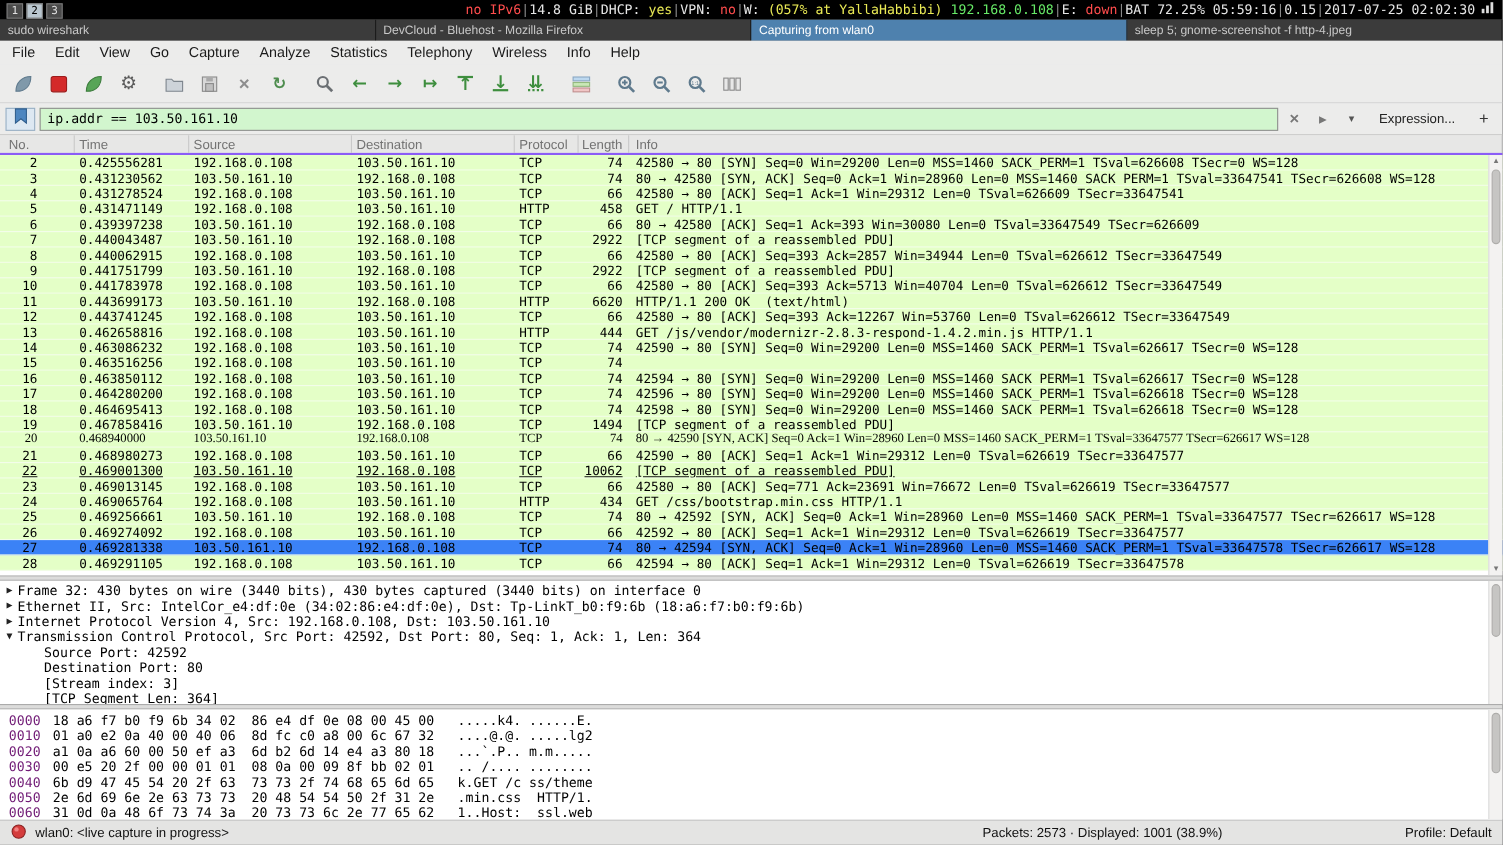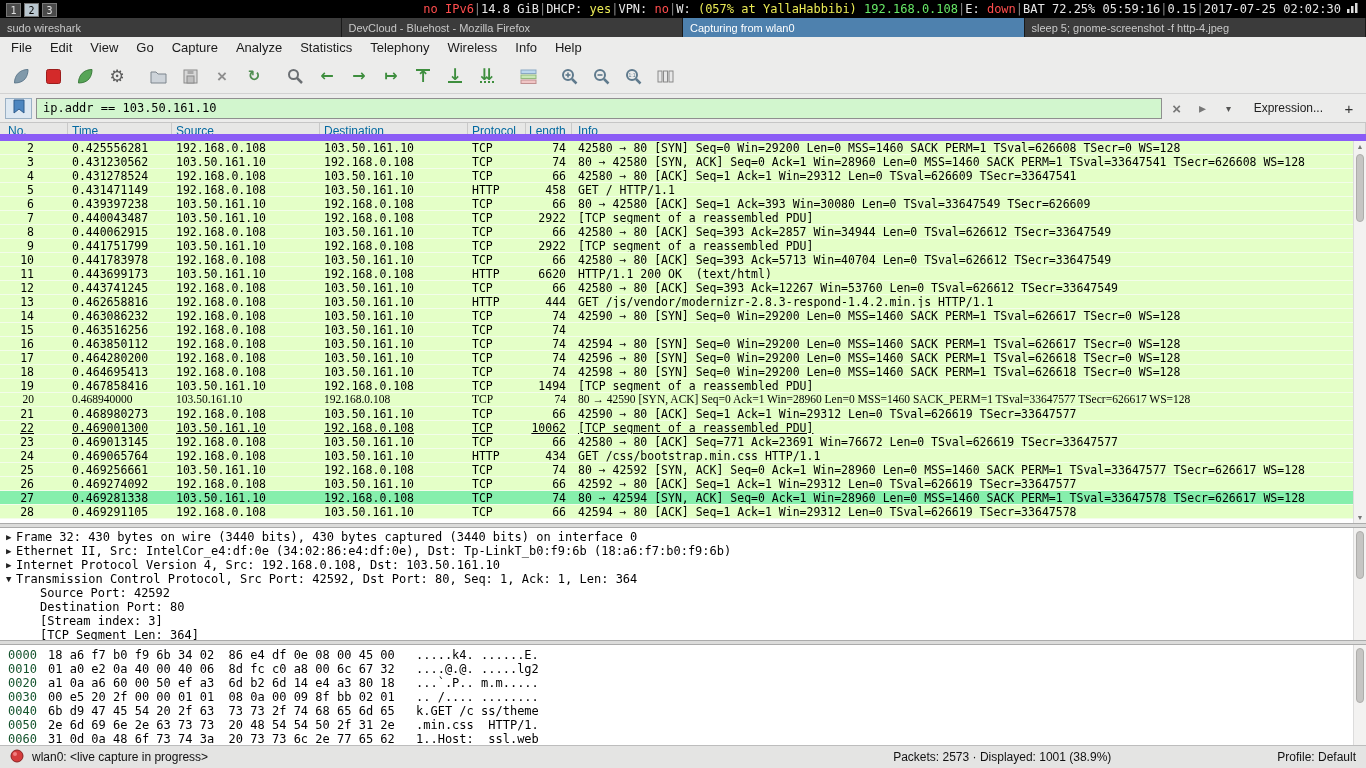--- a/index.html
+++ b/index.html
@@ -28,21 +28,21 @@
 
 
 .filterbar{height:29px;display:flex;align-items:center;background:#ececeb;border-bottom:1px solid #c6c6c6;padding:0 5px;gap:4px;flex:none}
 .bookmark-btn{width:27px;height:21px;background:#dde8f2;border:1px solid #9ab0c4;display:flex;align-items:center;justify-content:center;flex:none}
 .filter-input{flex:1;height:21px;border:1px solid #8f8f8f;display:flex;align-items:center;padding:0 6px;font:12px "DejaVu Sans Mono",monospace;color:#000;white-space:pre;overflow:hidden}
 .fbtn{width:22px;height:21px;display:flex;align-items:center;justify-content:center;color:#777;font-size:13px;flex:none}
 .expr-btn{height:21px;padding:0 10px;display:flex;align-items:center;font-size:12px;color:#222;gap:4px;flex:none}
 .add-btn{width:24px;height:21px;display:flex;align-items:center;justify-content:center;font-size:15px;color:#333;flex:none}
 
 
-.colhdr{height:18px;display:flex;background:#e7e7e6;border-bottom:7px solid #8b5cf6;font-size:12px;color:#0369a1;flex:none}
+.colhdr{height:18px;display:flex;background:#e7e7e6;border-bottom:2px solid #8b5cf6;font-size:12px;color:#737373;flex:none}
 .hcell{border-right:1px solid #c9c9c9;padding:1px 0 0 4px;white-space:nowrap;overflow:hidden;flex:none}
 .hcell.c-no{text-align:left;padding:1px 0 0 8px}
 .hcell.c-len{text-align:left;padding:1px 0 0 3px}
 .hcell.c-info{flex:1 1 auto}
 .packetlist{flex:1 1 auto;background:#fff;position:relative;overflow:hidden}
 .prow{height:14px;display:flex;border-bottom:1px solid #f3fdea;font:11.5px "DejaVu Sans Mono",monospace;color:#000}
 .prow span{white-space:pre;overflow:hidden;flex:none}
 .prow .c-info{flex:1 1 auto}
 .c-no{width:68px;text-align:right;padding-right:34px}
 .c-time{width:104px;padding-left:4px}
@@ -53,21 +53,21 @@
 .c-info{padding-left:6px}
 
 
 .splitter{height:5px;background:#dcdcdb;border-top:1px solid #ababab;border-bottom:1px solid #ababab;flex:none}
 .details{height:112px;background:#fff;font:12px "DejaVu Sans Mono",monospace;position:relative;overflow:hidden;flex:none;padding-top:2px;color:#000}
 .dline{height:14px;display:flex;white-space:pre}
 .dexp{width:16px;padding-left:6px;font-size:9px;color:#222;line-height:14px;flex:none}
 .dline.ind .dexp{width:40px}
 .hexpane{height:100px;background:#fff;font:12px "DejaVu Sans Mono",monospace;flex:none;position:relative;overflow:hidden;padding-top:3px;color:#000}
 .hrow{height:14px;display:flex;white-space:pre}
-.hoff{width:48px;padding-left:8px;color:#14532d;flex:none}
+.hoff{width:48px;padding-left:8px;color:#701a75;flex:none}
 .hhex{width:356px;flex:none}
 .hascii{padding-left:12px}
 
 
 .statusbar{height:23px;background:#e4e4e3;border-top:1px solid #bdbdbd;display:flex;align-items:center;padding:0 10px;font-size:12px;color:#111;flex:none;gap:8px}
 .sb-spacer{flex:1}
 .sb-gap{width:150px}
 
 
 .vscroll{position:absolute;top:0;right:0;bottom:0;width:13px;background:#f3f2f1;border-left:1px solid #dcdcdc}
@@ -464,21 +464,21 @@
         </div>
         <div class="prow" style="background: rgb(228, 255, 199); justify-content: flex-end;">
           <span class="c-no">26</span>
           <span class="c-time">0.469274092</span>
           <span class="c-src">192.168.0.108</span>
           <span class="c-dst">103.50.161.10</span>
           <span class="c-proto">TCP</span>
           <span class="c-len">66</span>
           <span class="c-info">42592 → 80 [ACK] Seq=1 Ack=1 Win=29312 Len=0 TSval=626619 TSecr=33647577</span>
         </div>
-        <div class="prow" style="background: #86efac;">
+        <div class="prow" style="background: #3b82f6;">
           <span class="c-no">27</span>
           <span class="c-time">0.469281338</span>
           <span class="c-src">103.50.161.10</span>
           <span class="c-dst">192.168.0.108</span>
           <span class="c-proto">TCP</span>
           <span class="c-len">74</span>
           <span class="c-info">80 → 42594 [SYN, ACK] Seq=0 Ack=1 Win=28960 Len=0 MSS=1460 SACK_PERM=1 TSval=33647578 TSecr=626617 WS=128</span>
         </div>
         <div class="prow" style="background: rgb(228, 255, 199);">
           <span class="c-no">28</span>

